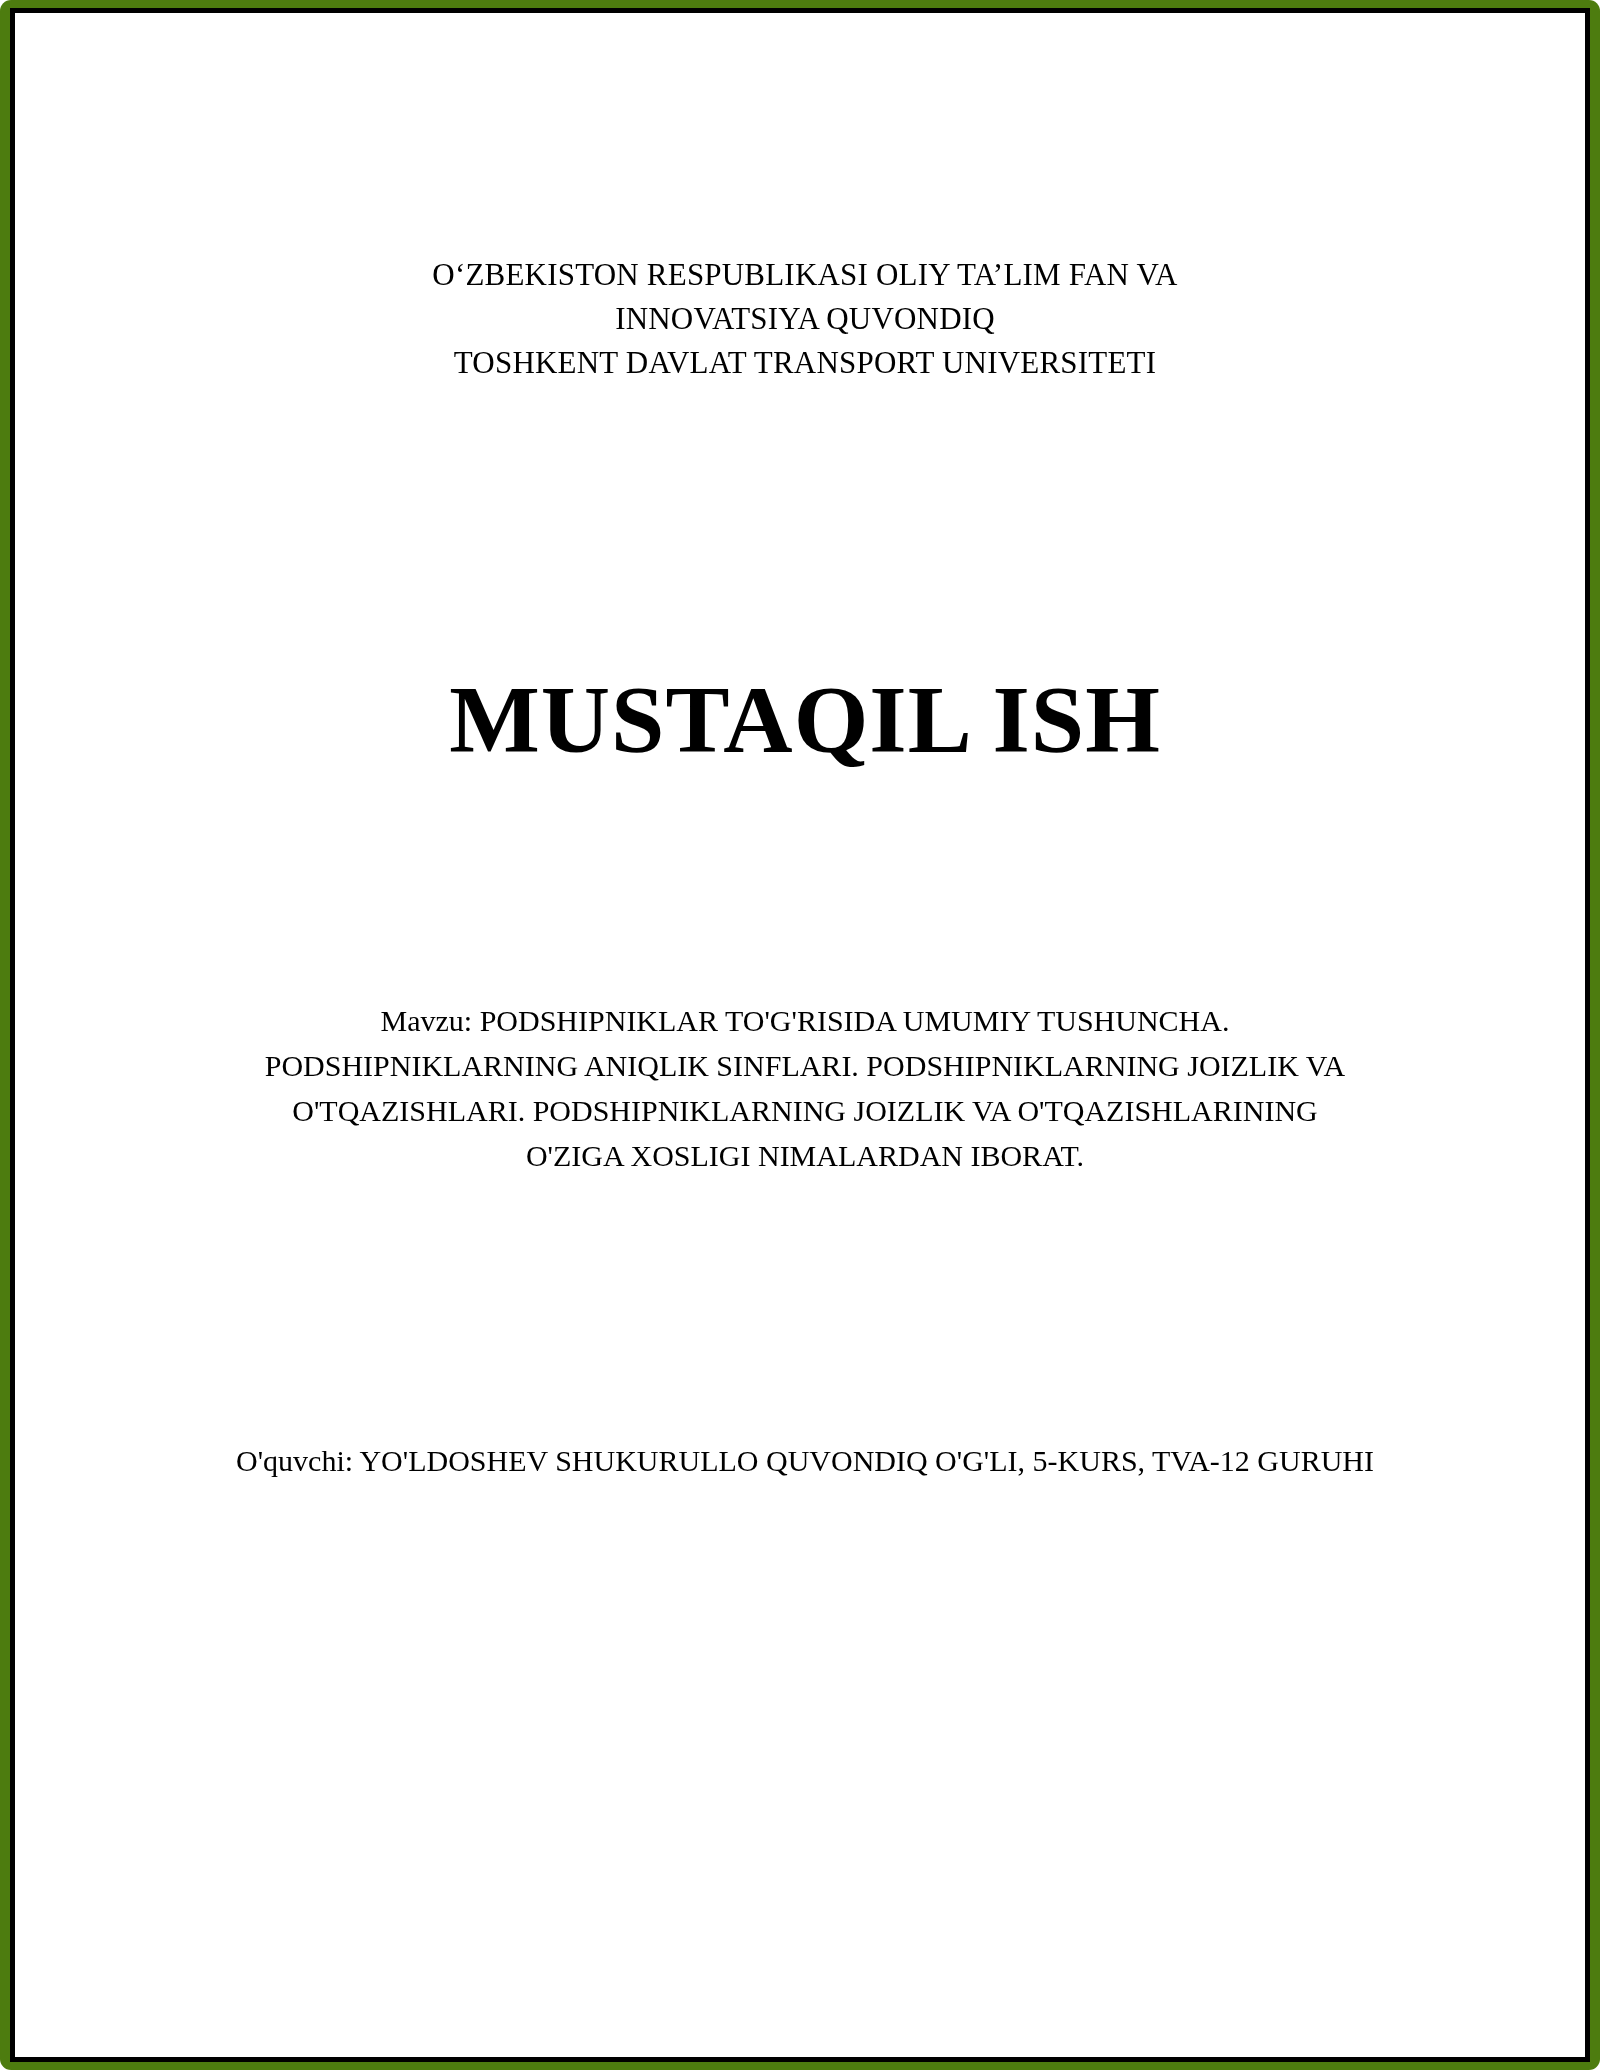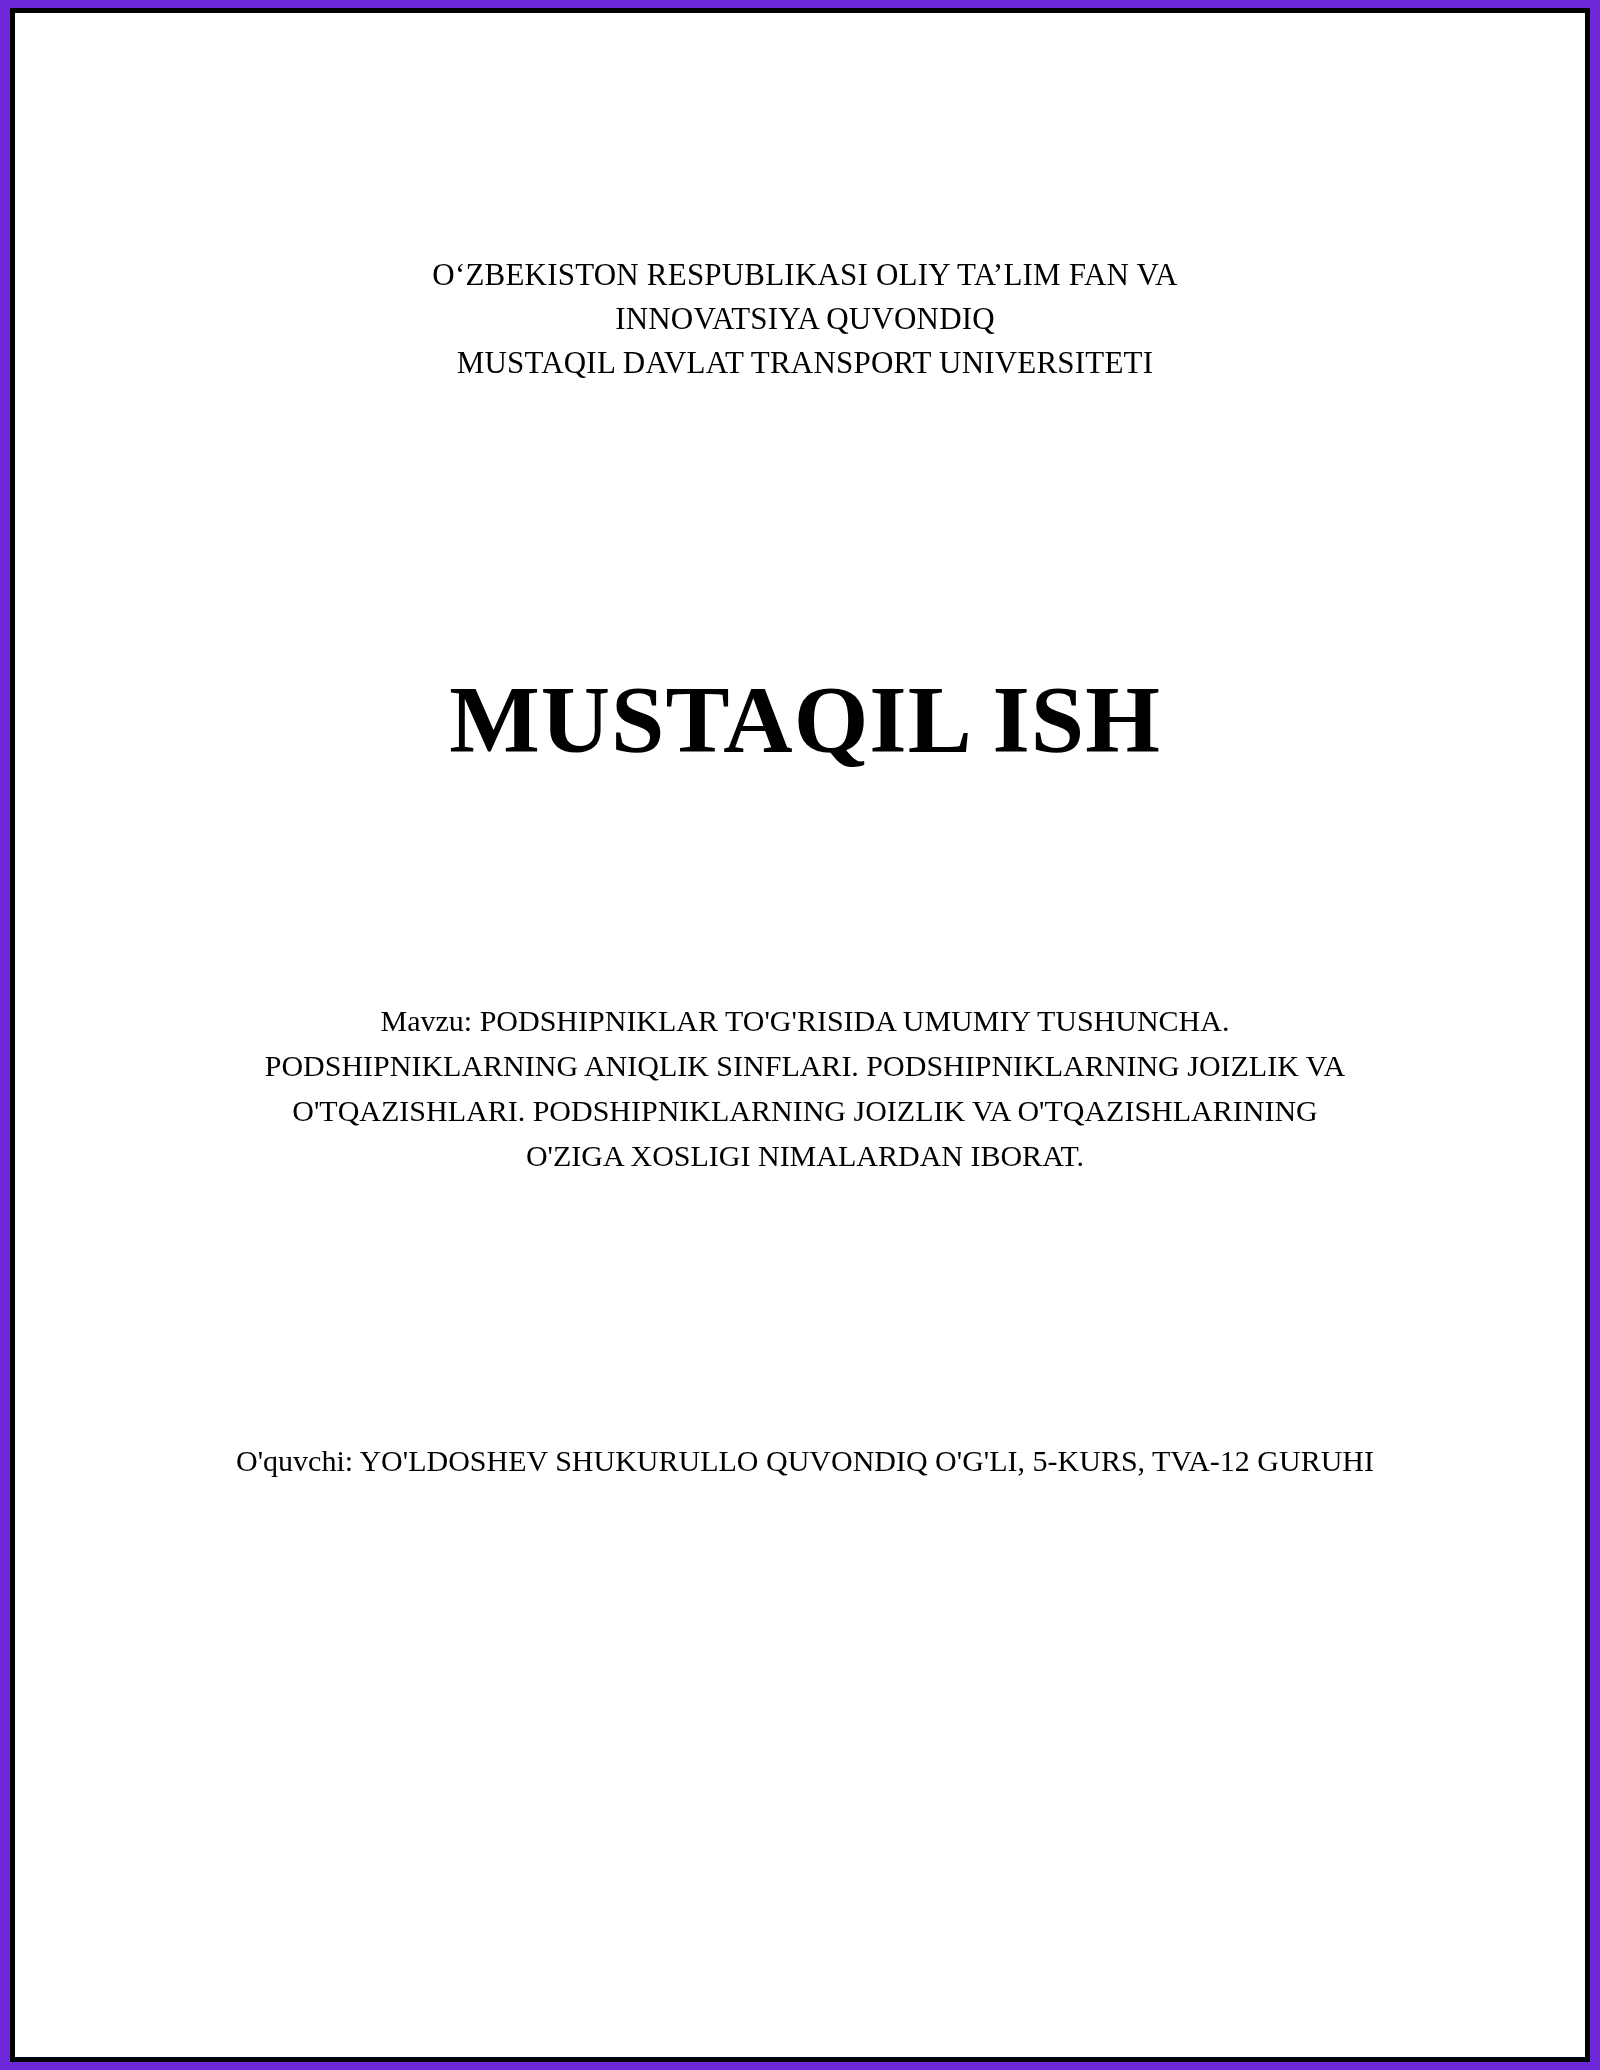--- a/index.html
+++ b/index.html
@@ -12,21 +12,22 @@
     height: 2070px;
     font-family: "Liberation Serif", serif;
     color: #000000;
     overflow: hidden;
   }
   .page {
     position: relative;
     width: 1600px;
     height: 2070px;
     box-sizing: border-box;
-    background: #6d28d9;
+    background: #4d7c0f;
+    border-radius: 11px;
   }
   
   .frame-outer {
     position: absolute;
     left: 10px;
     top: 8px;
     width: 1580px;
     height: 2054px;
     border: 5px solid #000000;
     box-sizing: border-box;
@@ -92,21 +93,21 @@
 </head>
 <body>
 
 <div class="page">
   <div class="frame-outer">
     <div class="content">
 
       <div class="header-block">
         <span class="line">O‘ZBEKISTON RESPUBLIKASI OLIY TA’LIM FAN VA</span>
         <span class="line">INNOVATSIYA QUVONDIQ</span>
-        <span class="line">MUSTAQIL DAVLAT TRANSPORT UNIVERSITETI</span>
+        <span class="line">TOSHKENT DAVLAT TRANSPORT UNIVERSITETI</span>
       </div>
 
       <div class="doc-title">MUSTAQIL ISH</div>
 
       <div class="subject-block">Mavzu: PODSHIPNIKLAR TO'G'RISIDA UMUMIY TUSHUNCHA. PODSHIPNIKLARNING ANIQLIK SINFLARI. PODSHIPNIKLARNING JOIZLIK VA O'TQAZISHLARI. PODSHIPNIKLARNING JOIZLIK VA O'TQAZISHLARINING O'ZIGA XOSLIGI NIMALARDAN IBORAT.</div>
 
       <div class="student-block">O'quvchi: YO'LDOSHEV SHUKURULLO QUVONDIQ O'G'LI, 5-KURS, TVA-12 GURUHI</div>
 
     </div>
   </div>

